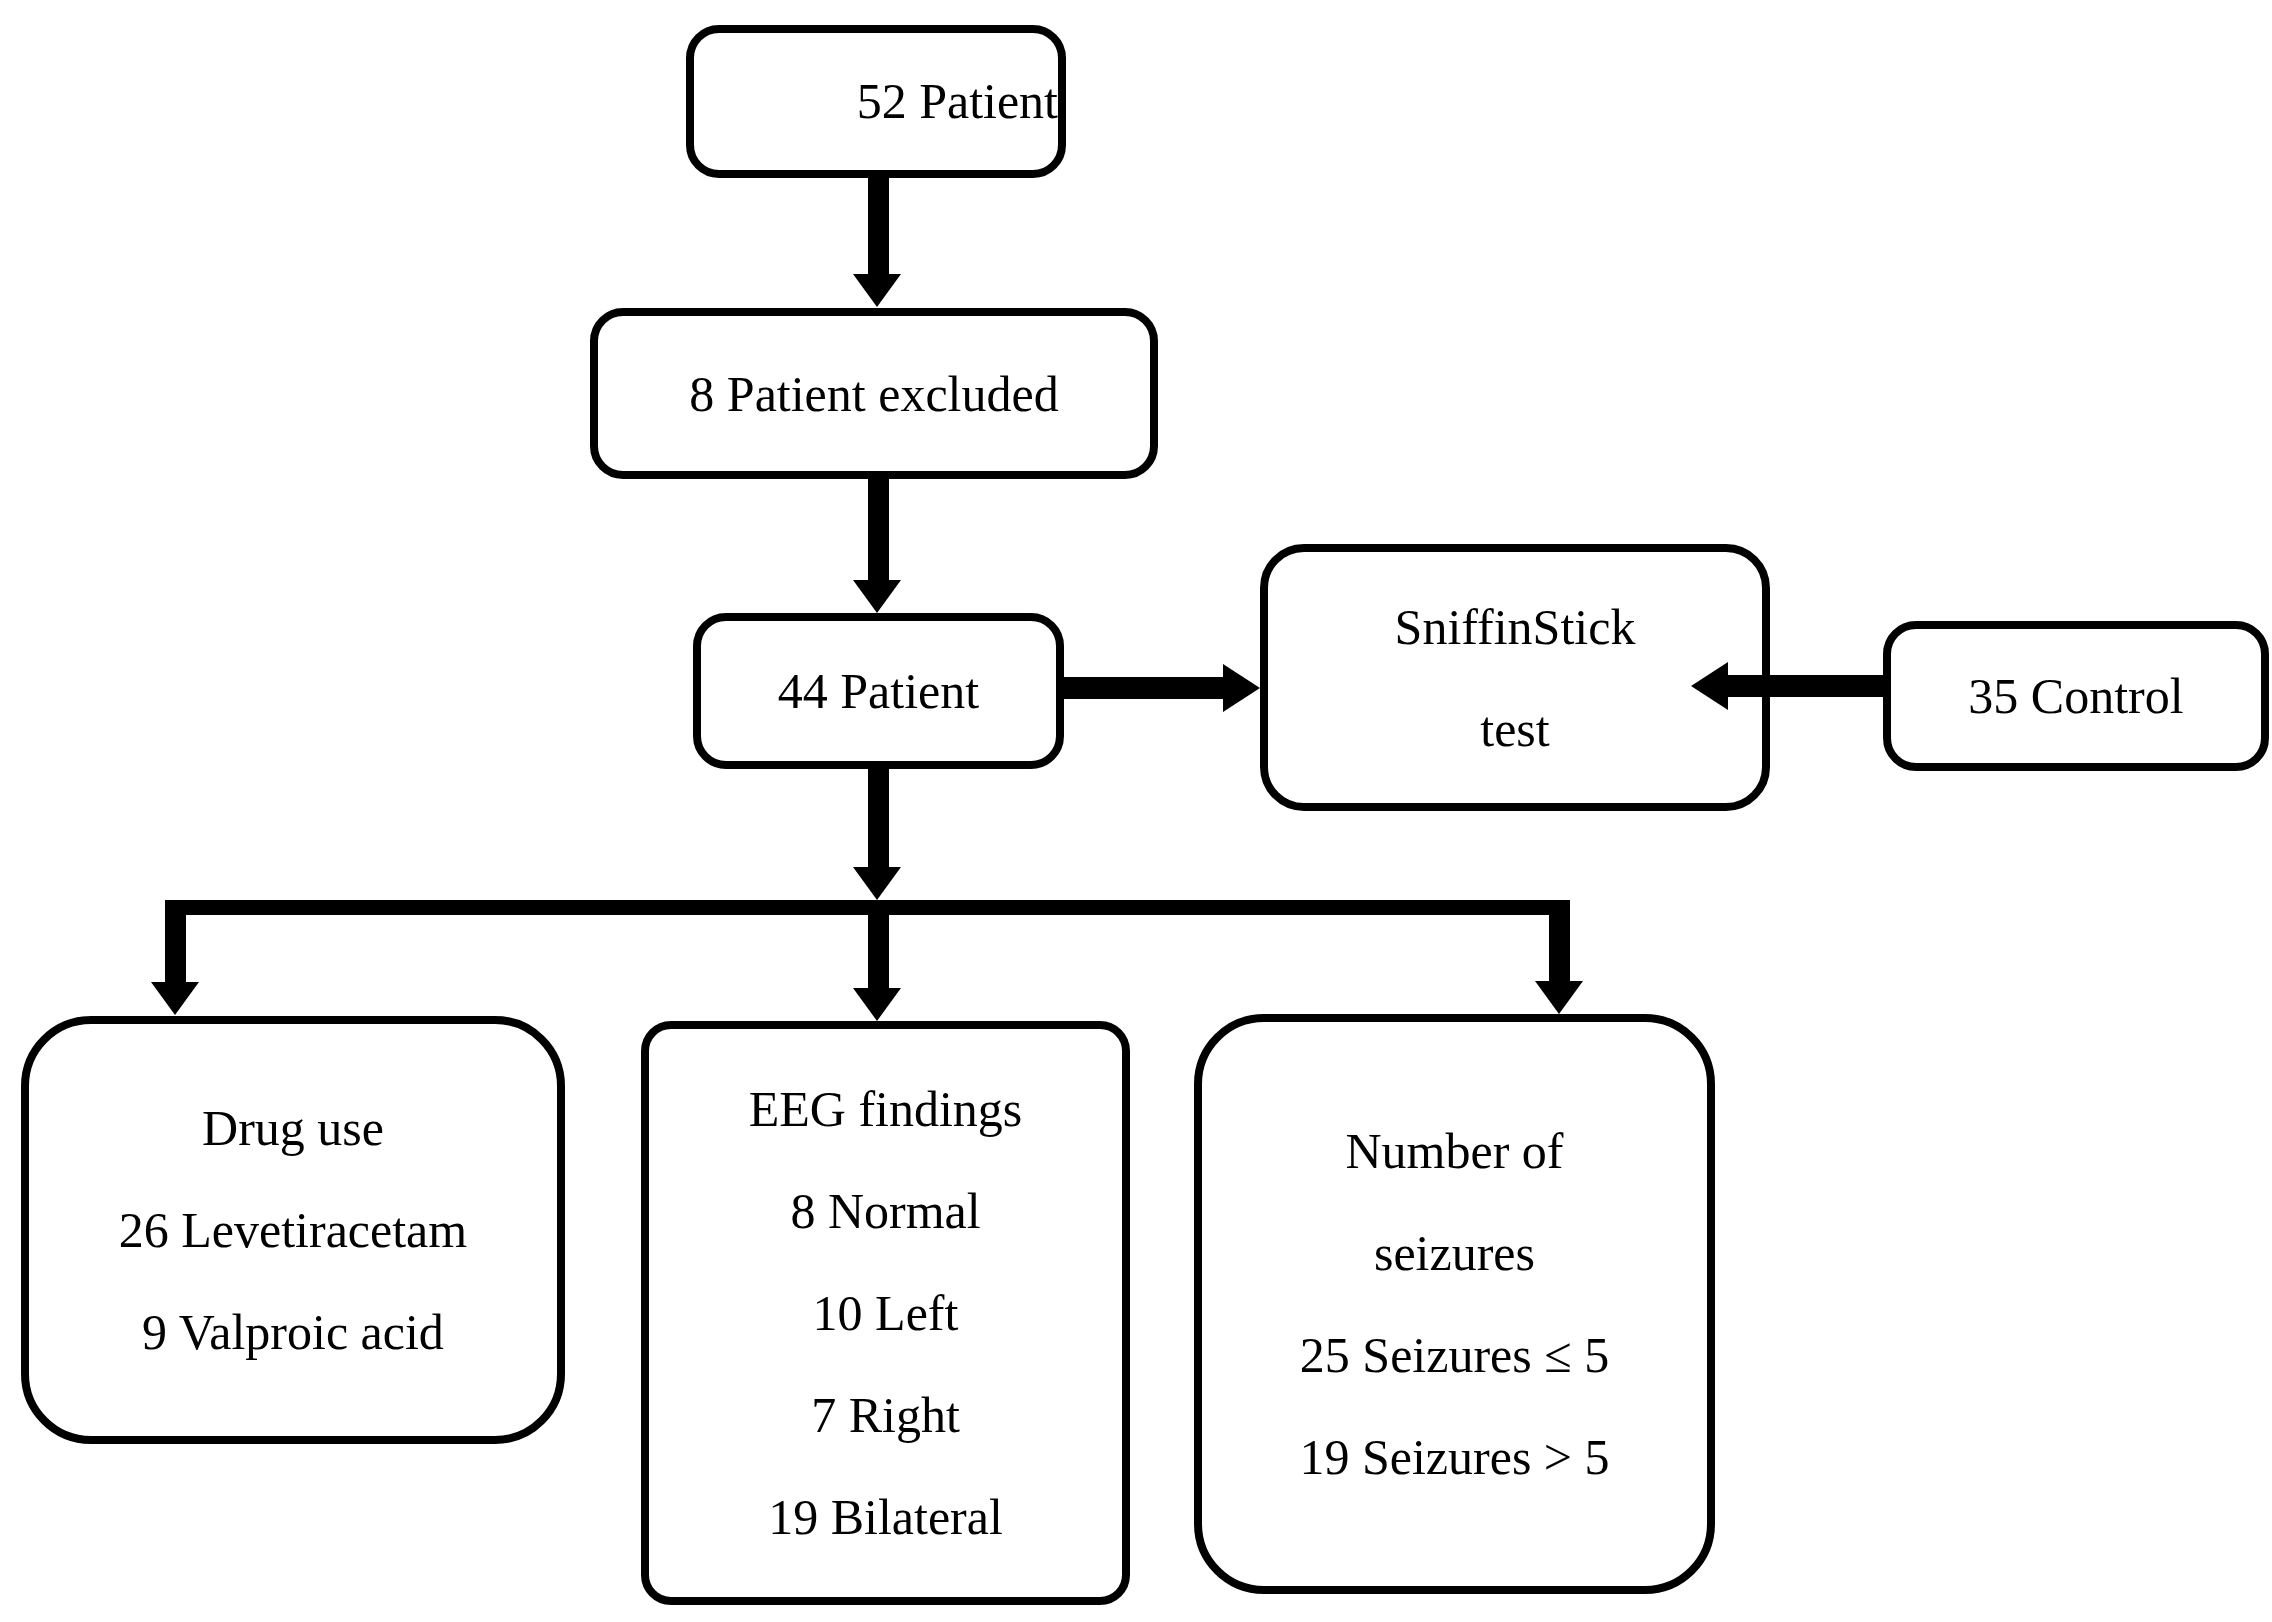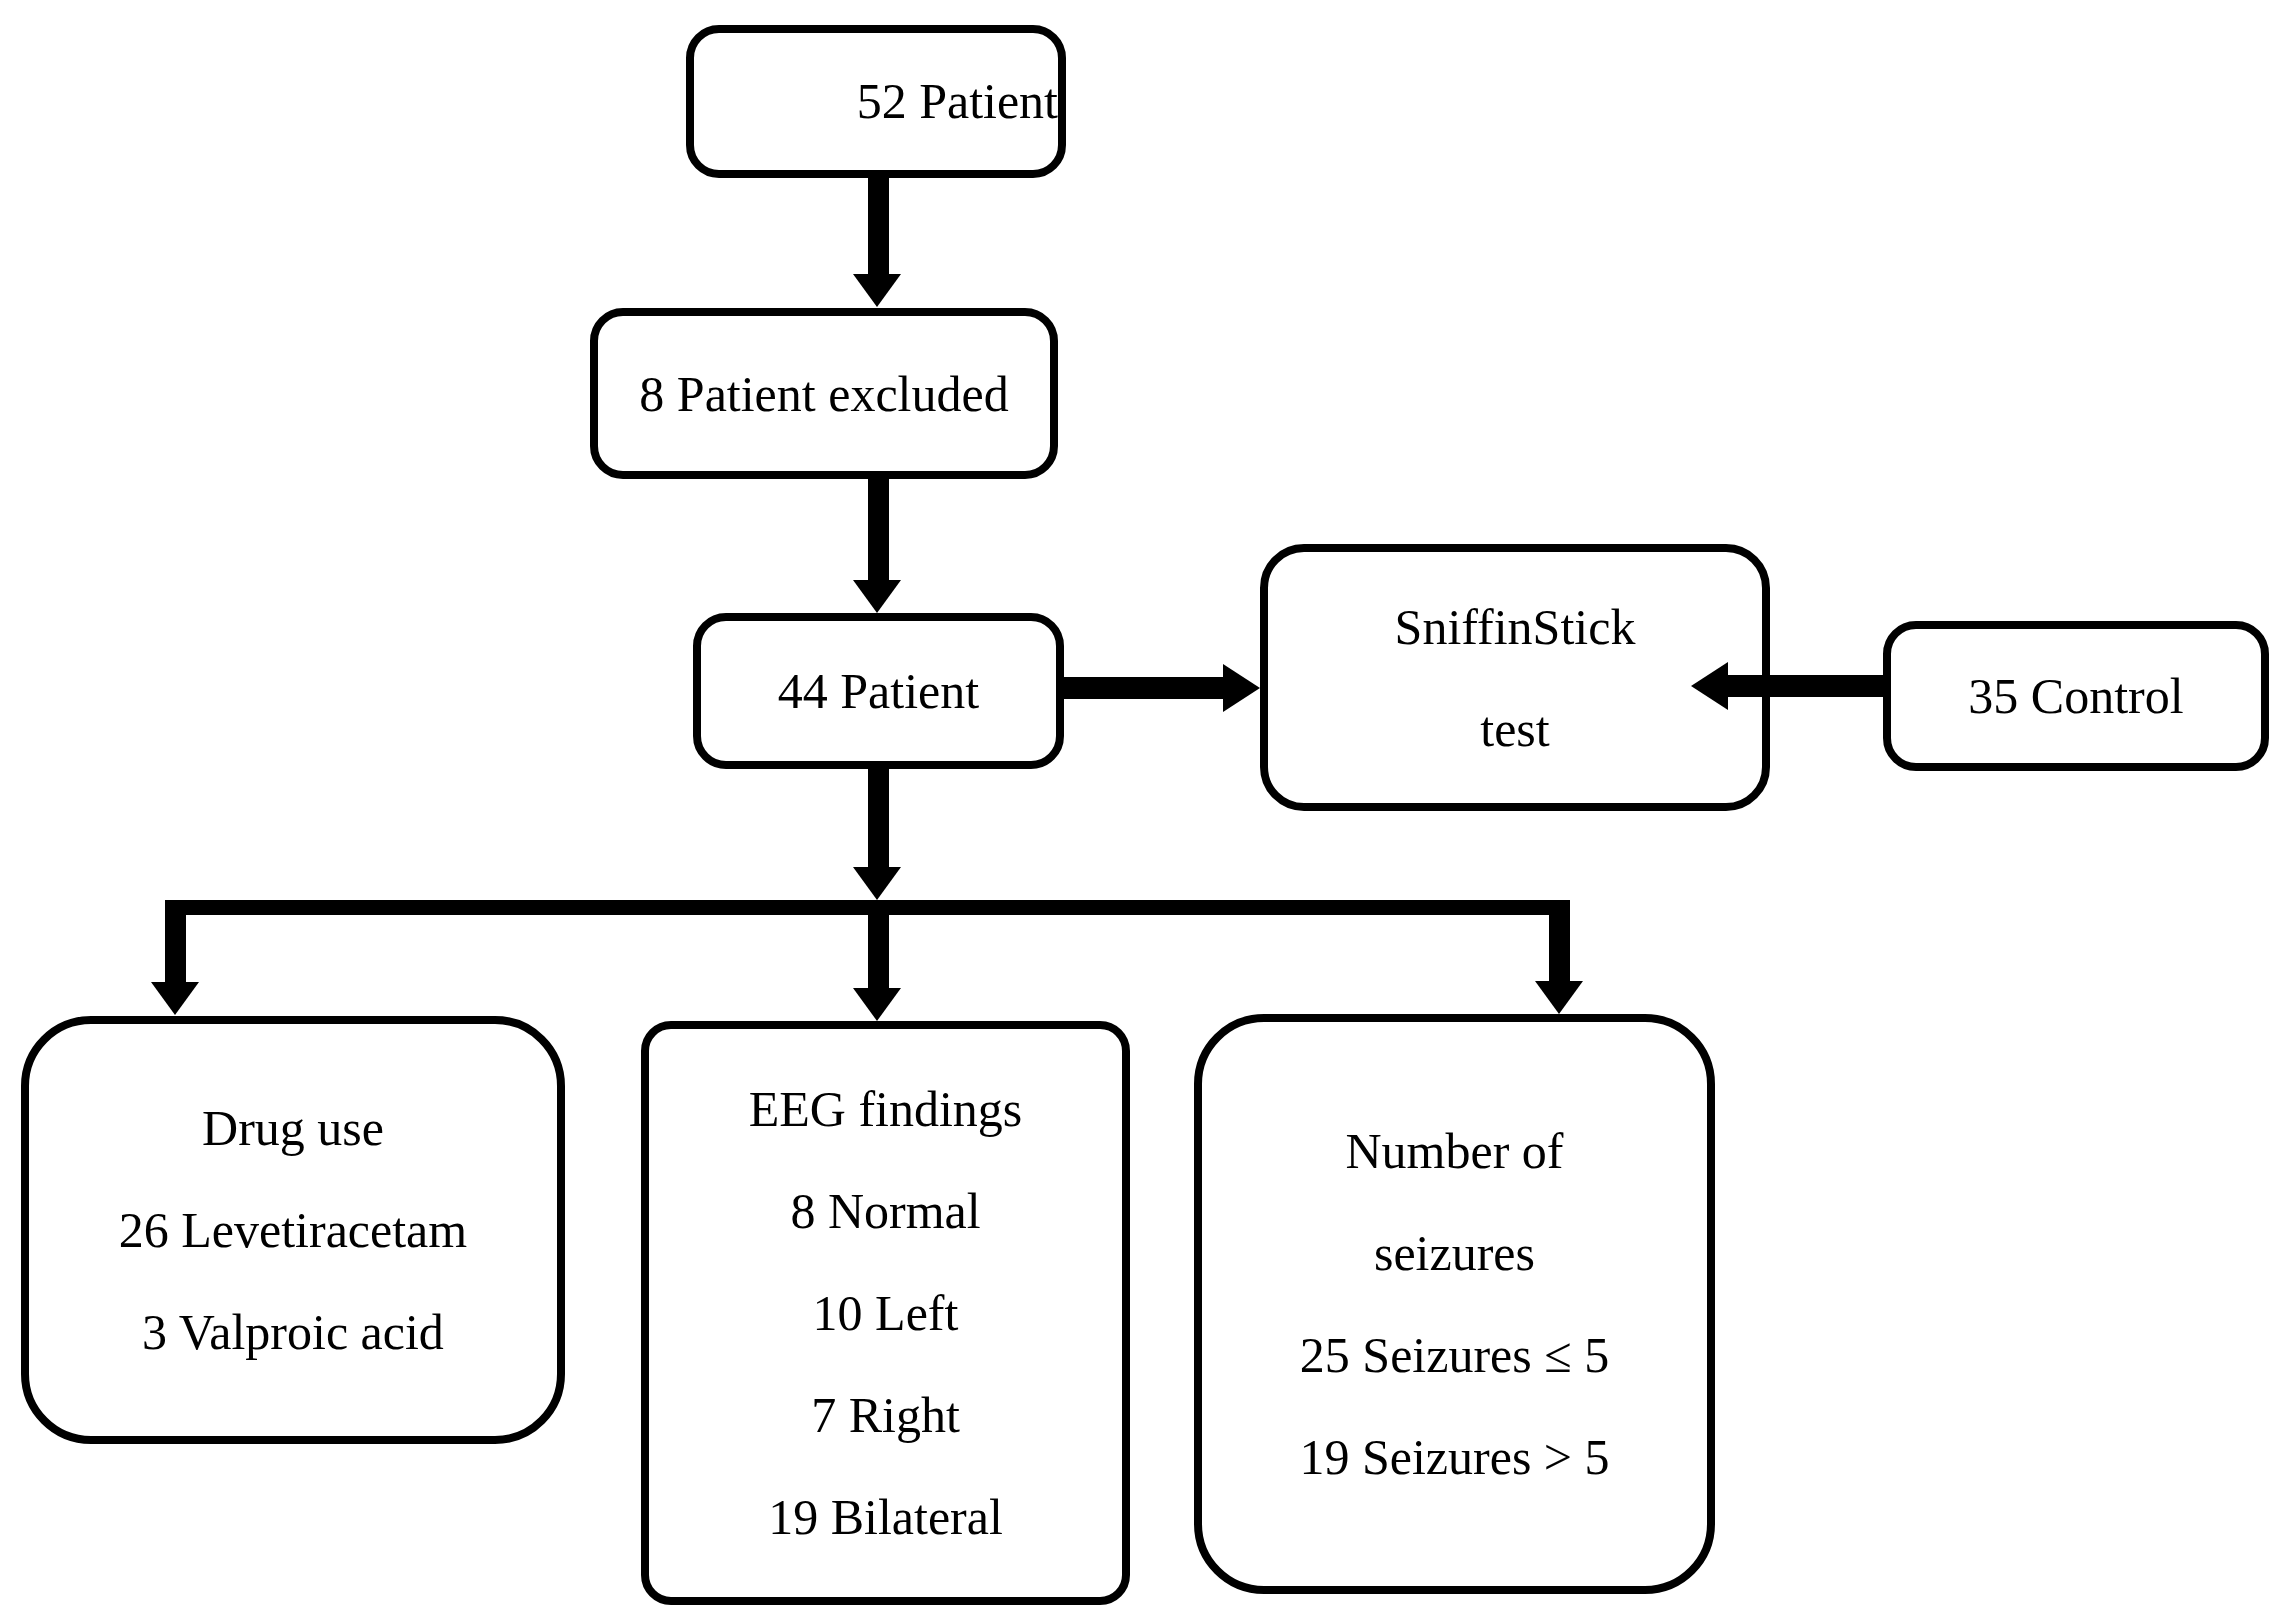--- a/index.html
+++ b/index.html
@@ -21,21 +21,21 @@
     display: flex;
     flex-direction: column;
     align-items: center;
     justify-content: center;
     text-align: center;
     font-size: 50px;
   }
   .box .line { line-height: 102px; white-space: nowrap; }
   
   #box-52      { left: 686px;  top: 24.5px;   width: 380px; height: 153px; align-items: flex-end; }
-  #box-8       { left: 590px;  top: 308px;  width: 468px; height: 171px; }
+  #box-8       { left: 590px;  top: 308px;  width: 568px; height: 171px; }
   #box-44      { left: 693px;  top: 613px;  width: 371px; height: 156px; }
   #box-sniffin { left: 1260px; top: 544px;  width: 510px; height: 267px; border-radius: 44px; }
   #box-control { left: 1883px; top: 621px;  width: 386px; height: 150px; }
   #box-drug    { left: 21px;   top: 1016px; width: 544px; height: 428px; border-radius: 70px; }
   #box-eeg     { left: 641px;  top: 1021px; width: 489px; height: 584px; border-radius: 30px; }
   #box-seizure { left: 1194px; top: 1014px; width: 521px; height: 580px; border-radius: 70px; }
   
   .shaft-v { position: absolute; width: 21px;  background: #000000; }
   .shaft-h { position: absolute; height: 22px; background: #000000; }
   .bar     { position: absolute; background: #000000; }
@@ -121,21 +121,21 @@
   <div class="shaft-v" id="drop-left-shaft"></div>
   <div class="head-down" id="drop-left-head"></div>
   <div class="shaft-v" id="drop-mid-shaft"></div>
   <div class="head-down" id="drop-mid-head"></div>
   <div class="shaft-v" id="drop-right-shaft"></div>
   <div class="head-down" id="drop-right-head"></div>
 
   <div class="box" id="box-drug">
     <div class="line">Drug use</div>
     <div class="line">26 Levetiracetam</div>
-    <div class="line">3 Valproic acid</div>
+    <div class="line">9 Valproic acid</div>
   </div>
 
   <div class="box" id="box-eeg">
     <div class="line">EEG findings</div>
     <div class="line">8 Normal</div>
     <div class="line">10 Left</div>
     <div class="line">7 Right</div>
     <div class="line">19 Bilateral</div>
   </div>
 

